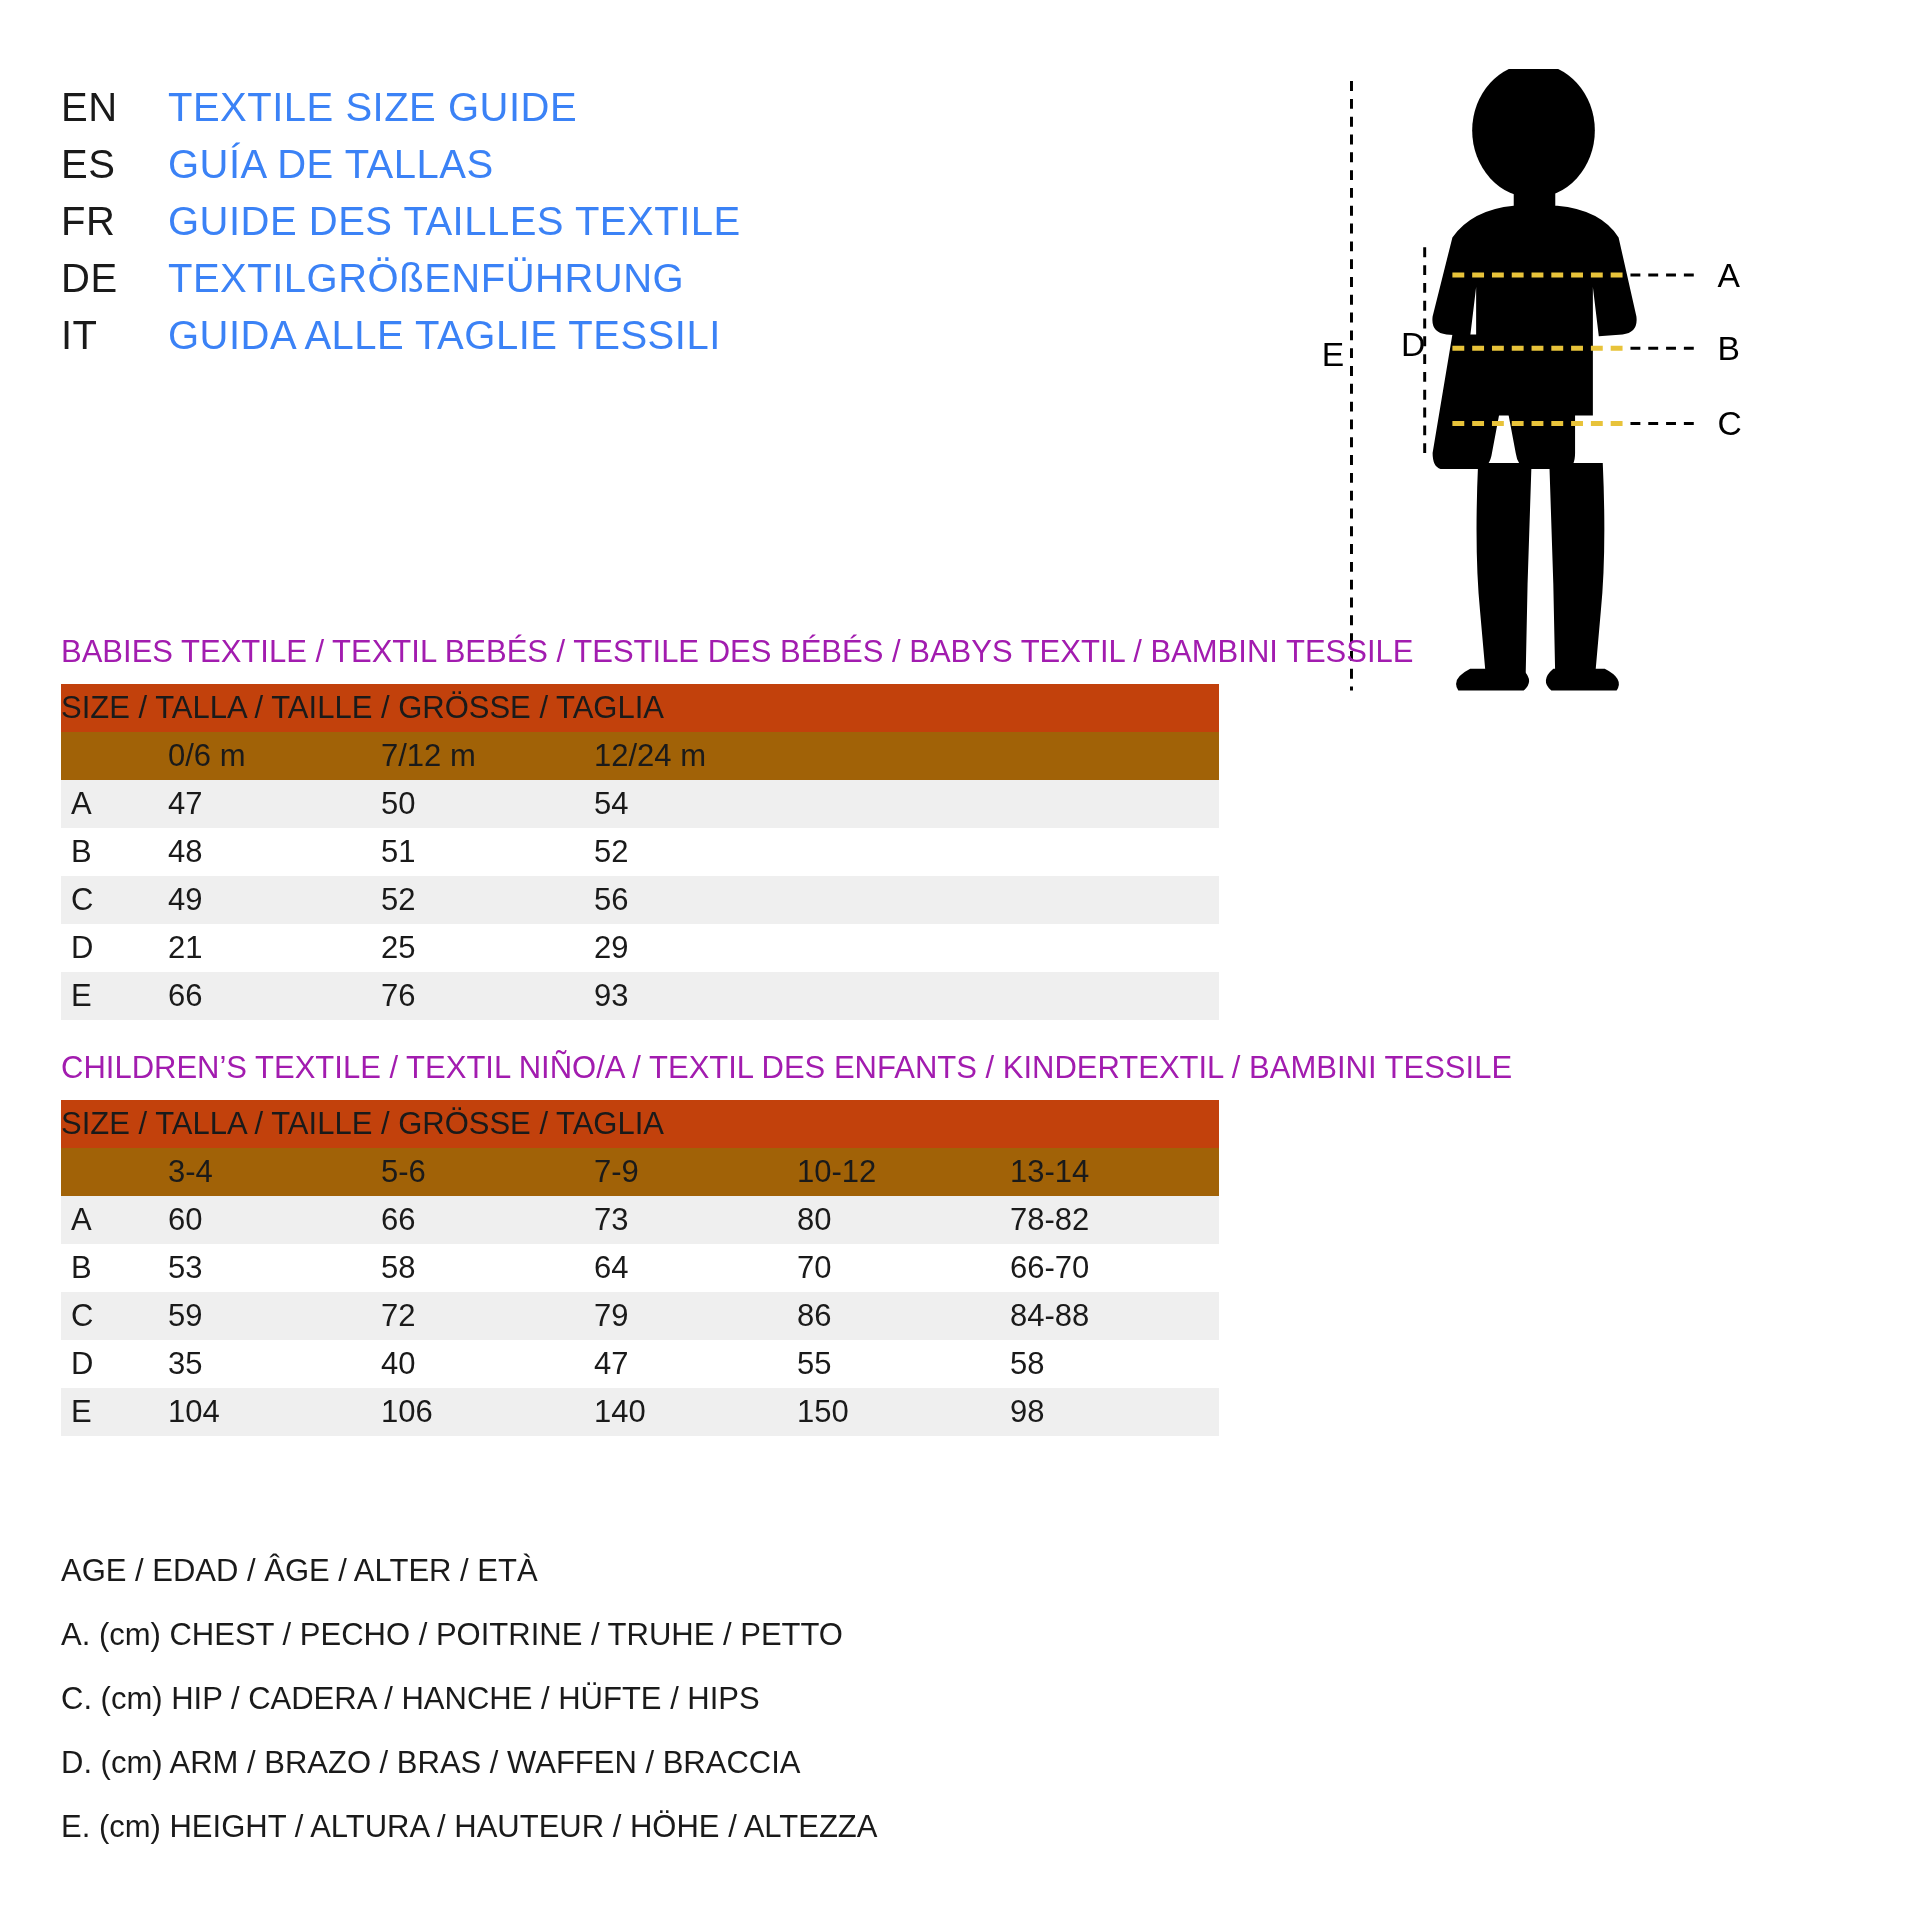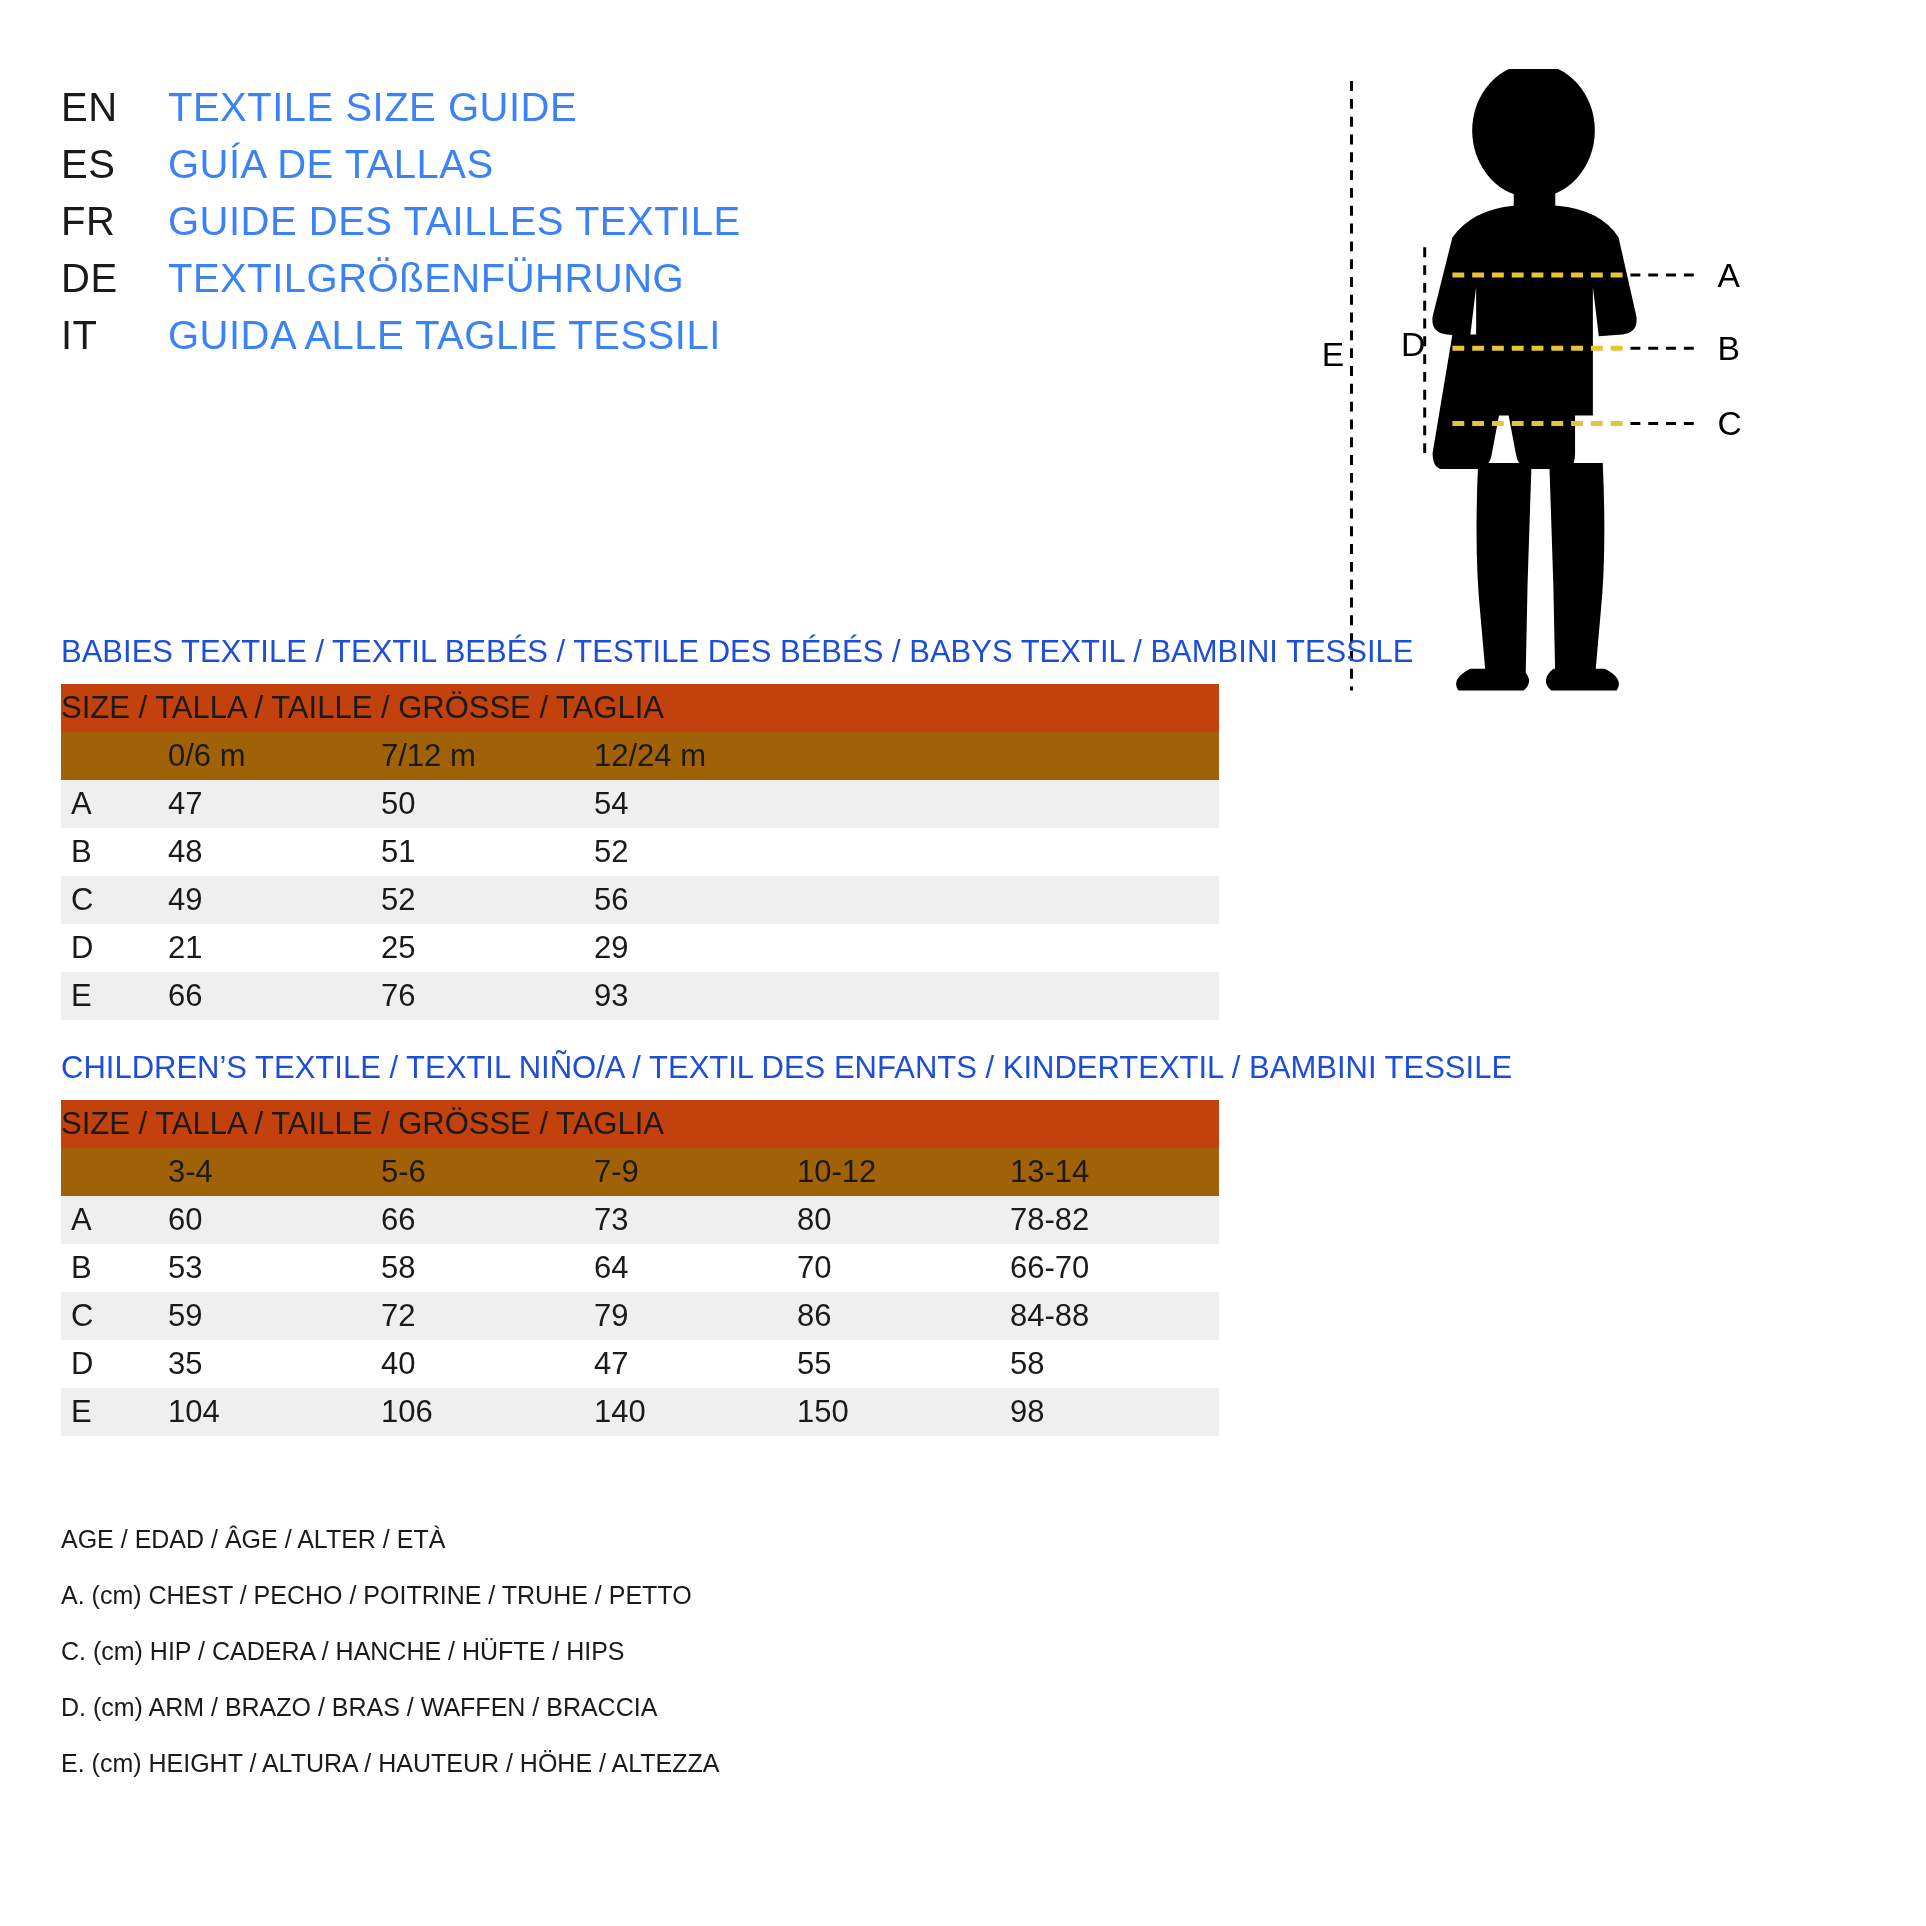--- a/index.html
+++ b/index.html
@@ -53,21 +53,21 @@
   .figure-svg { display: block; }
 
   
   .section {
     position: absolute;
     left: 61px;
     width: 1158px;
   }
   .section-title {
     font-size: 31px;
-    color: #1d4ed8;
+    color: #a21caf;
     margin-bottom: 14px;
     white-space: nowrap;
   }
   table.size-table {
     border-collapse: collapse;
     width: 1158px;
     table-layout: fixed;
   }
   table.size-table td, table.size-table th {
     font-size: 31px;
@@ -90,24 +90,25 @@
   .sizehdr td { background: #a16207; }
 
   
   .legend {
     position: absolute;
     left: 61px;
     top: 1525px;
     width: 1188px;
   }
   .legend-item {
-    font-size: 25px;
+    font-size: 31px;
     color: #1a1a1a;
     margin-bottom: 27px;
     white-space: nowrap;
+    margin-top: 28px;
   }
 </style>
 </head>
 <body>
 
 <div class="lang-block">
   <div class="lang-row">
     <div class="lang-code">EN</div>
     <div class="lang-title">TEXTILE SIZE GUIDE</div>
   </div>

